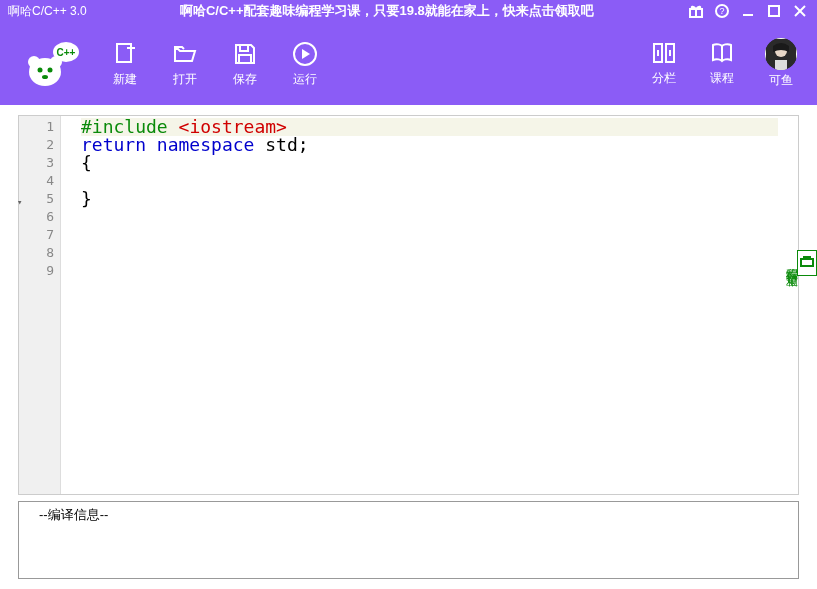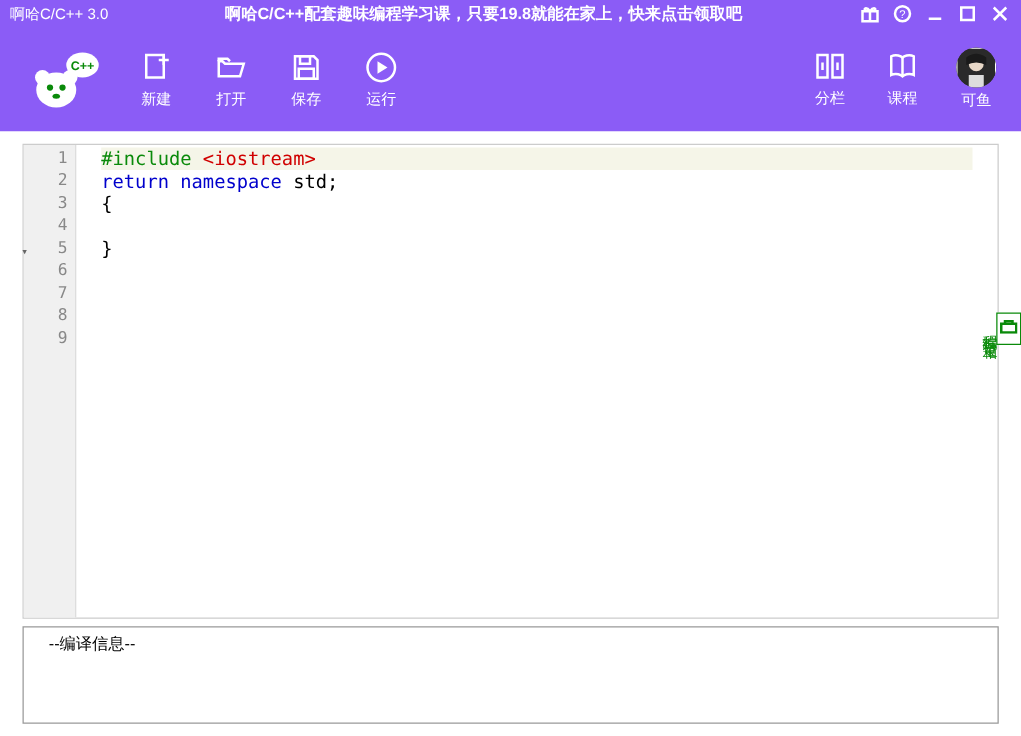--- a/index.html
+++ b/index.html
@@ -16,21 +16,21 @@
 .toolitem { display: flex; flex-direction: column; align-items: center; gap: 2px; cursor: pointer; color: #fff; }
 .toolicon { width: 30px; height: 30px; display: flex; align-items: center; justify-content: center; }
 .toollabel { font-size: 12px; }
 .spacer { flex: 1; }
 .rightitems { display: flex; gap: 28px; }
 .avatar { width: 32px; height: 32px; border-radius: 50%; background: #333; overflow: hidden; }
 .editor-wrap { display: flex; height: 380px; border: 1px solid #ccc; margin: 10px 18px 2px 18px; }
 .gutter { width: 42px; background: #f0f0f0; border-right: 1px solid #ddd; font-family: Consolas, monospace; font-size: 13px; color: #888; text-align: right; padding-right: 6px; padding-top: 2px; line-height: 18px; }
 .gutter .ln { height: 18px; position: relative; }
 .fold { position: absolute; left: -2px; top: 3px; font-size: 9px; color: #666; }
-.code { flex: 1; font-family: Consolas, monospace; font-size: 15px; padding: 2px 20px; line-height: 18px; }
+.code { flex: 1; font-family: Consolas, monospace; font-size: 18px; padding: 2px 20px; line-height: 18px; }
 .line { height: 18px; white-space: pre; }
 .line.hl { background: #f5f5e8; }
 .kw-include { color: #0a8a0a; }
 .kw-header { color: #d00000; }
 .kw-blue { color: #0000cc; }
 .output { margin: 6px 18px 10px 18px; border: 1px solid #999; height: 78px; padding: 4px 20px; font-size: 13px; }
 .sidebar-tab { position: absolute; right: 0; top: 250px; width: 20px; border: 1px solid #0a8a0a; background: #fff; color: #0a8a0a; font-size: 12px; padding: 4px 2px; text-align: center; cursor: pointer; writing-mode: vertical-rl; letter-spacing: 2px; }
 .sidebar-icon { display: block; margin-bottom: 4px; }
 svg { stroke: #fff; fill: none; stroke-width: 2; }
 </style>

